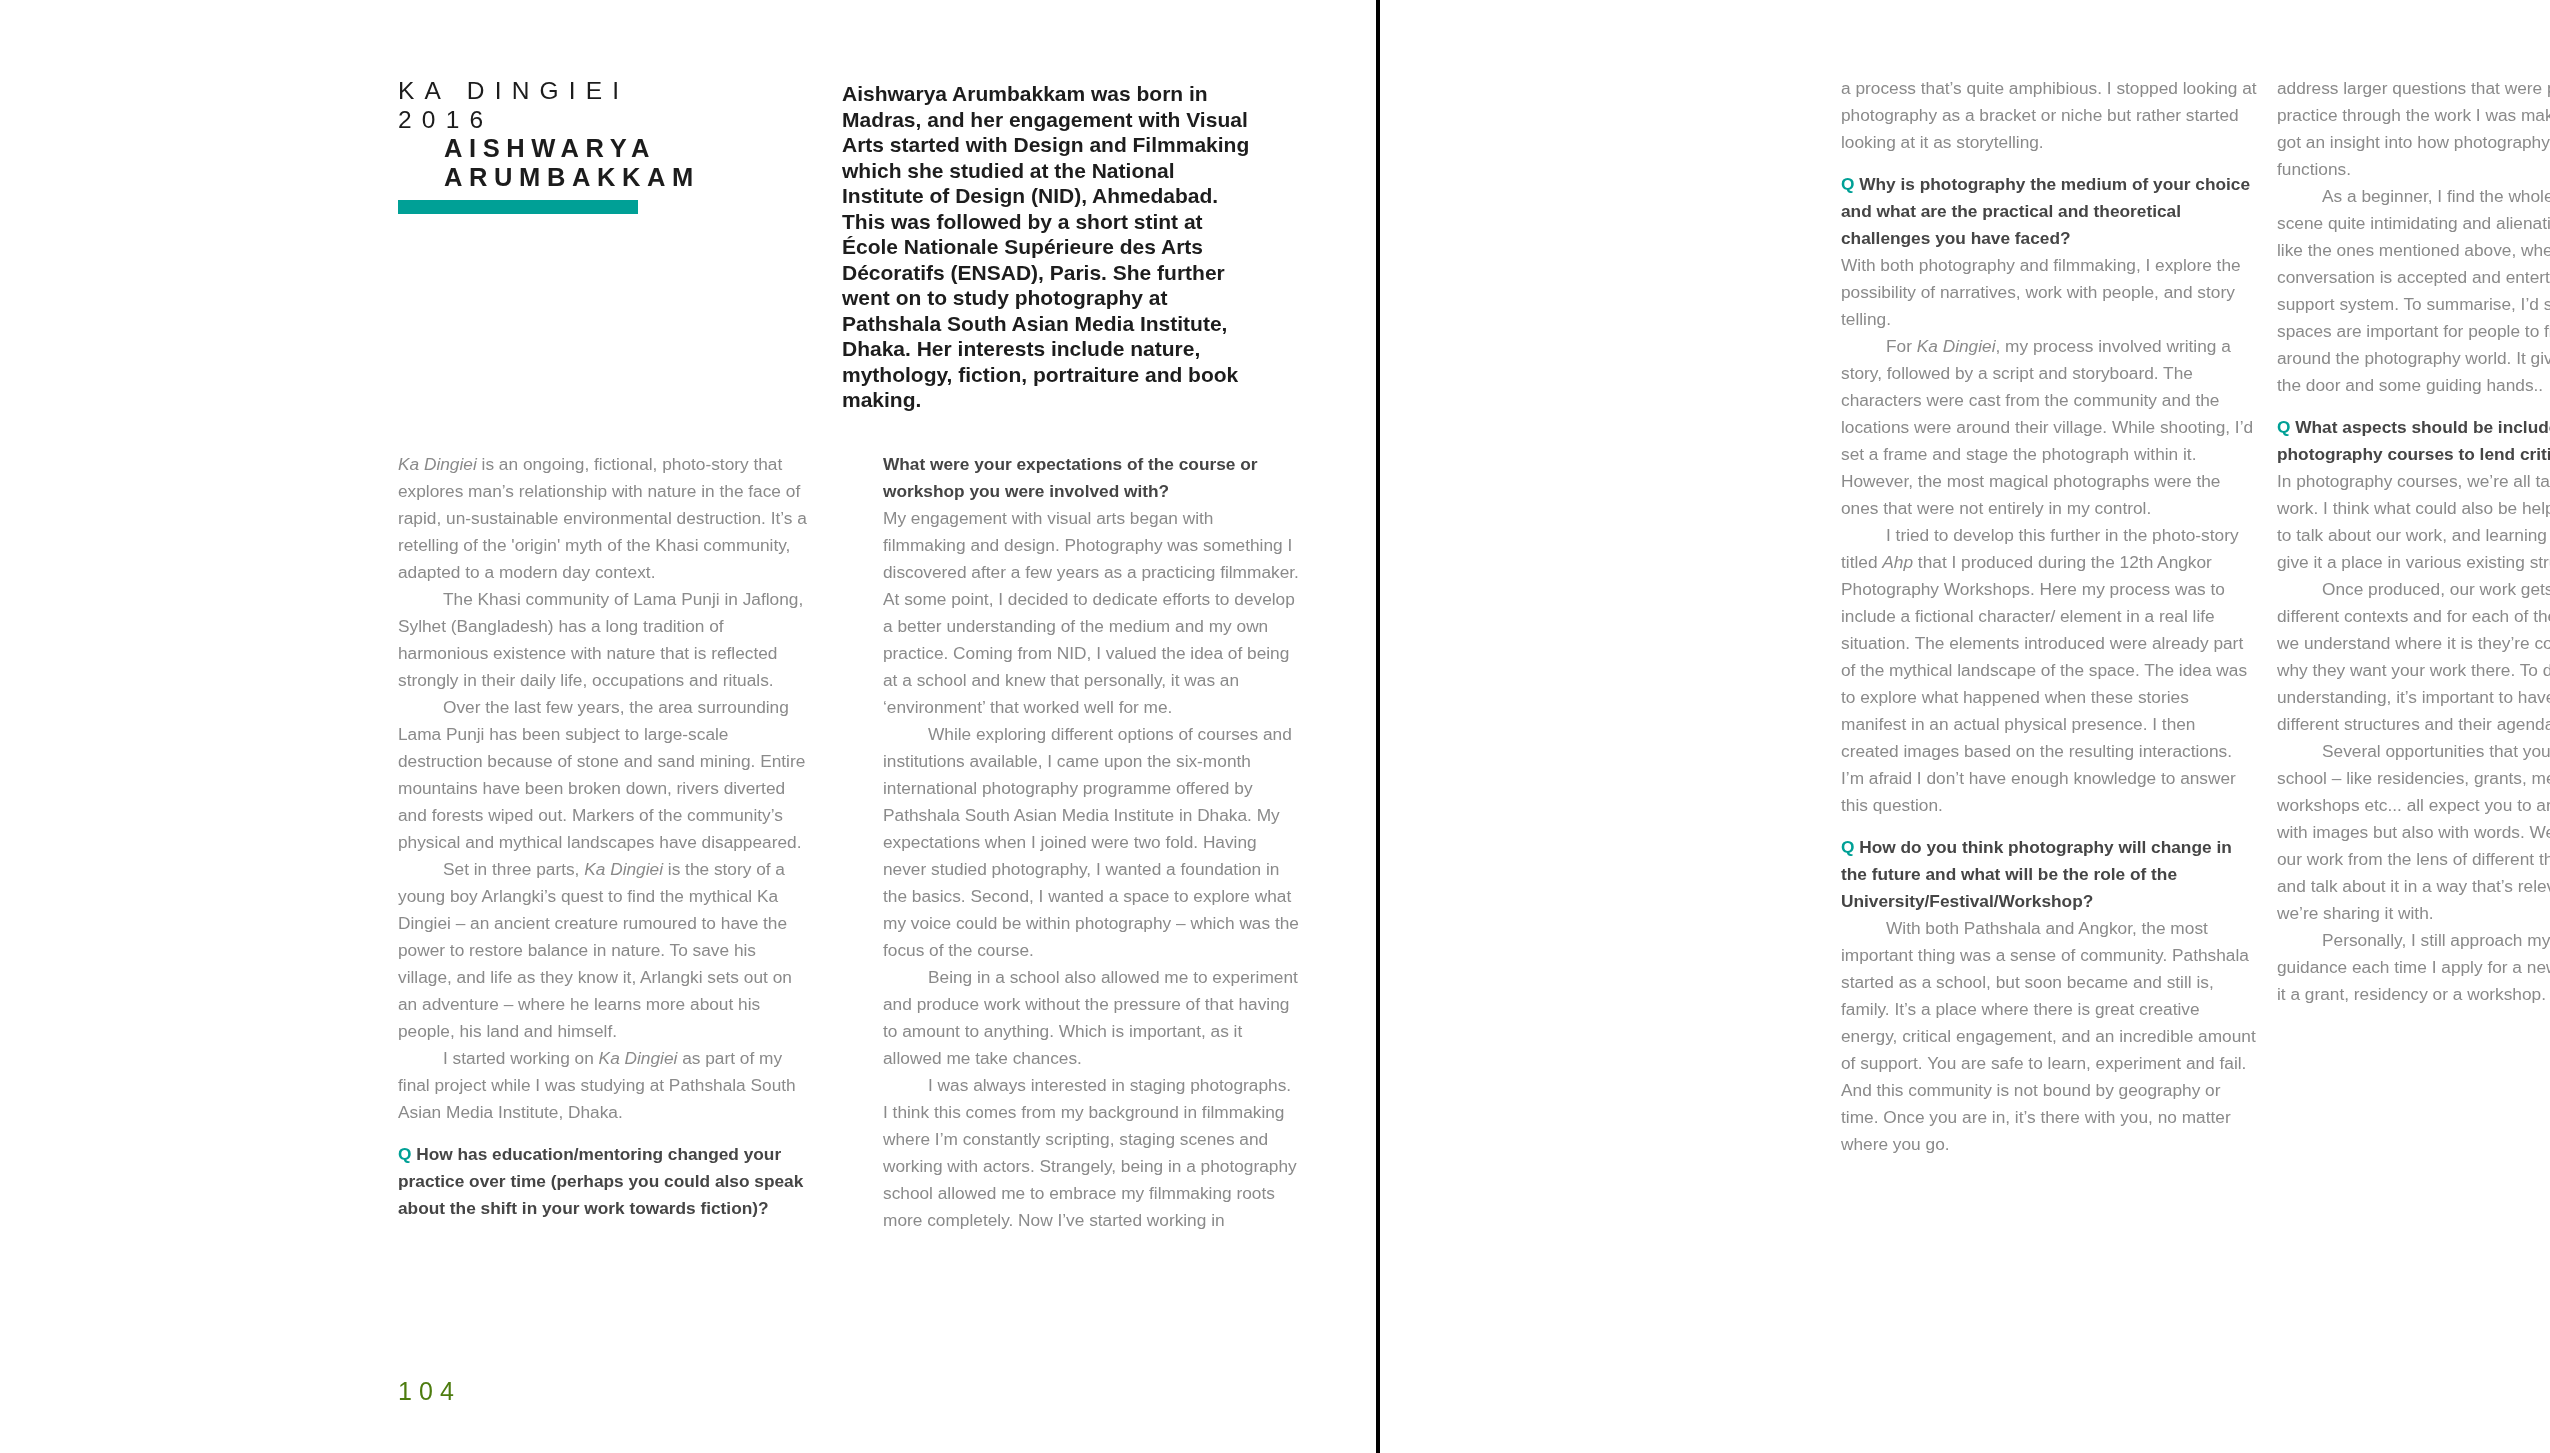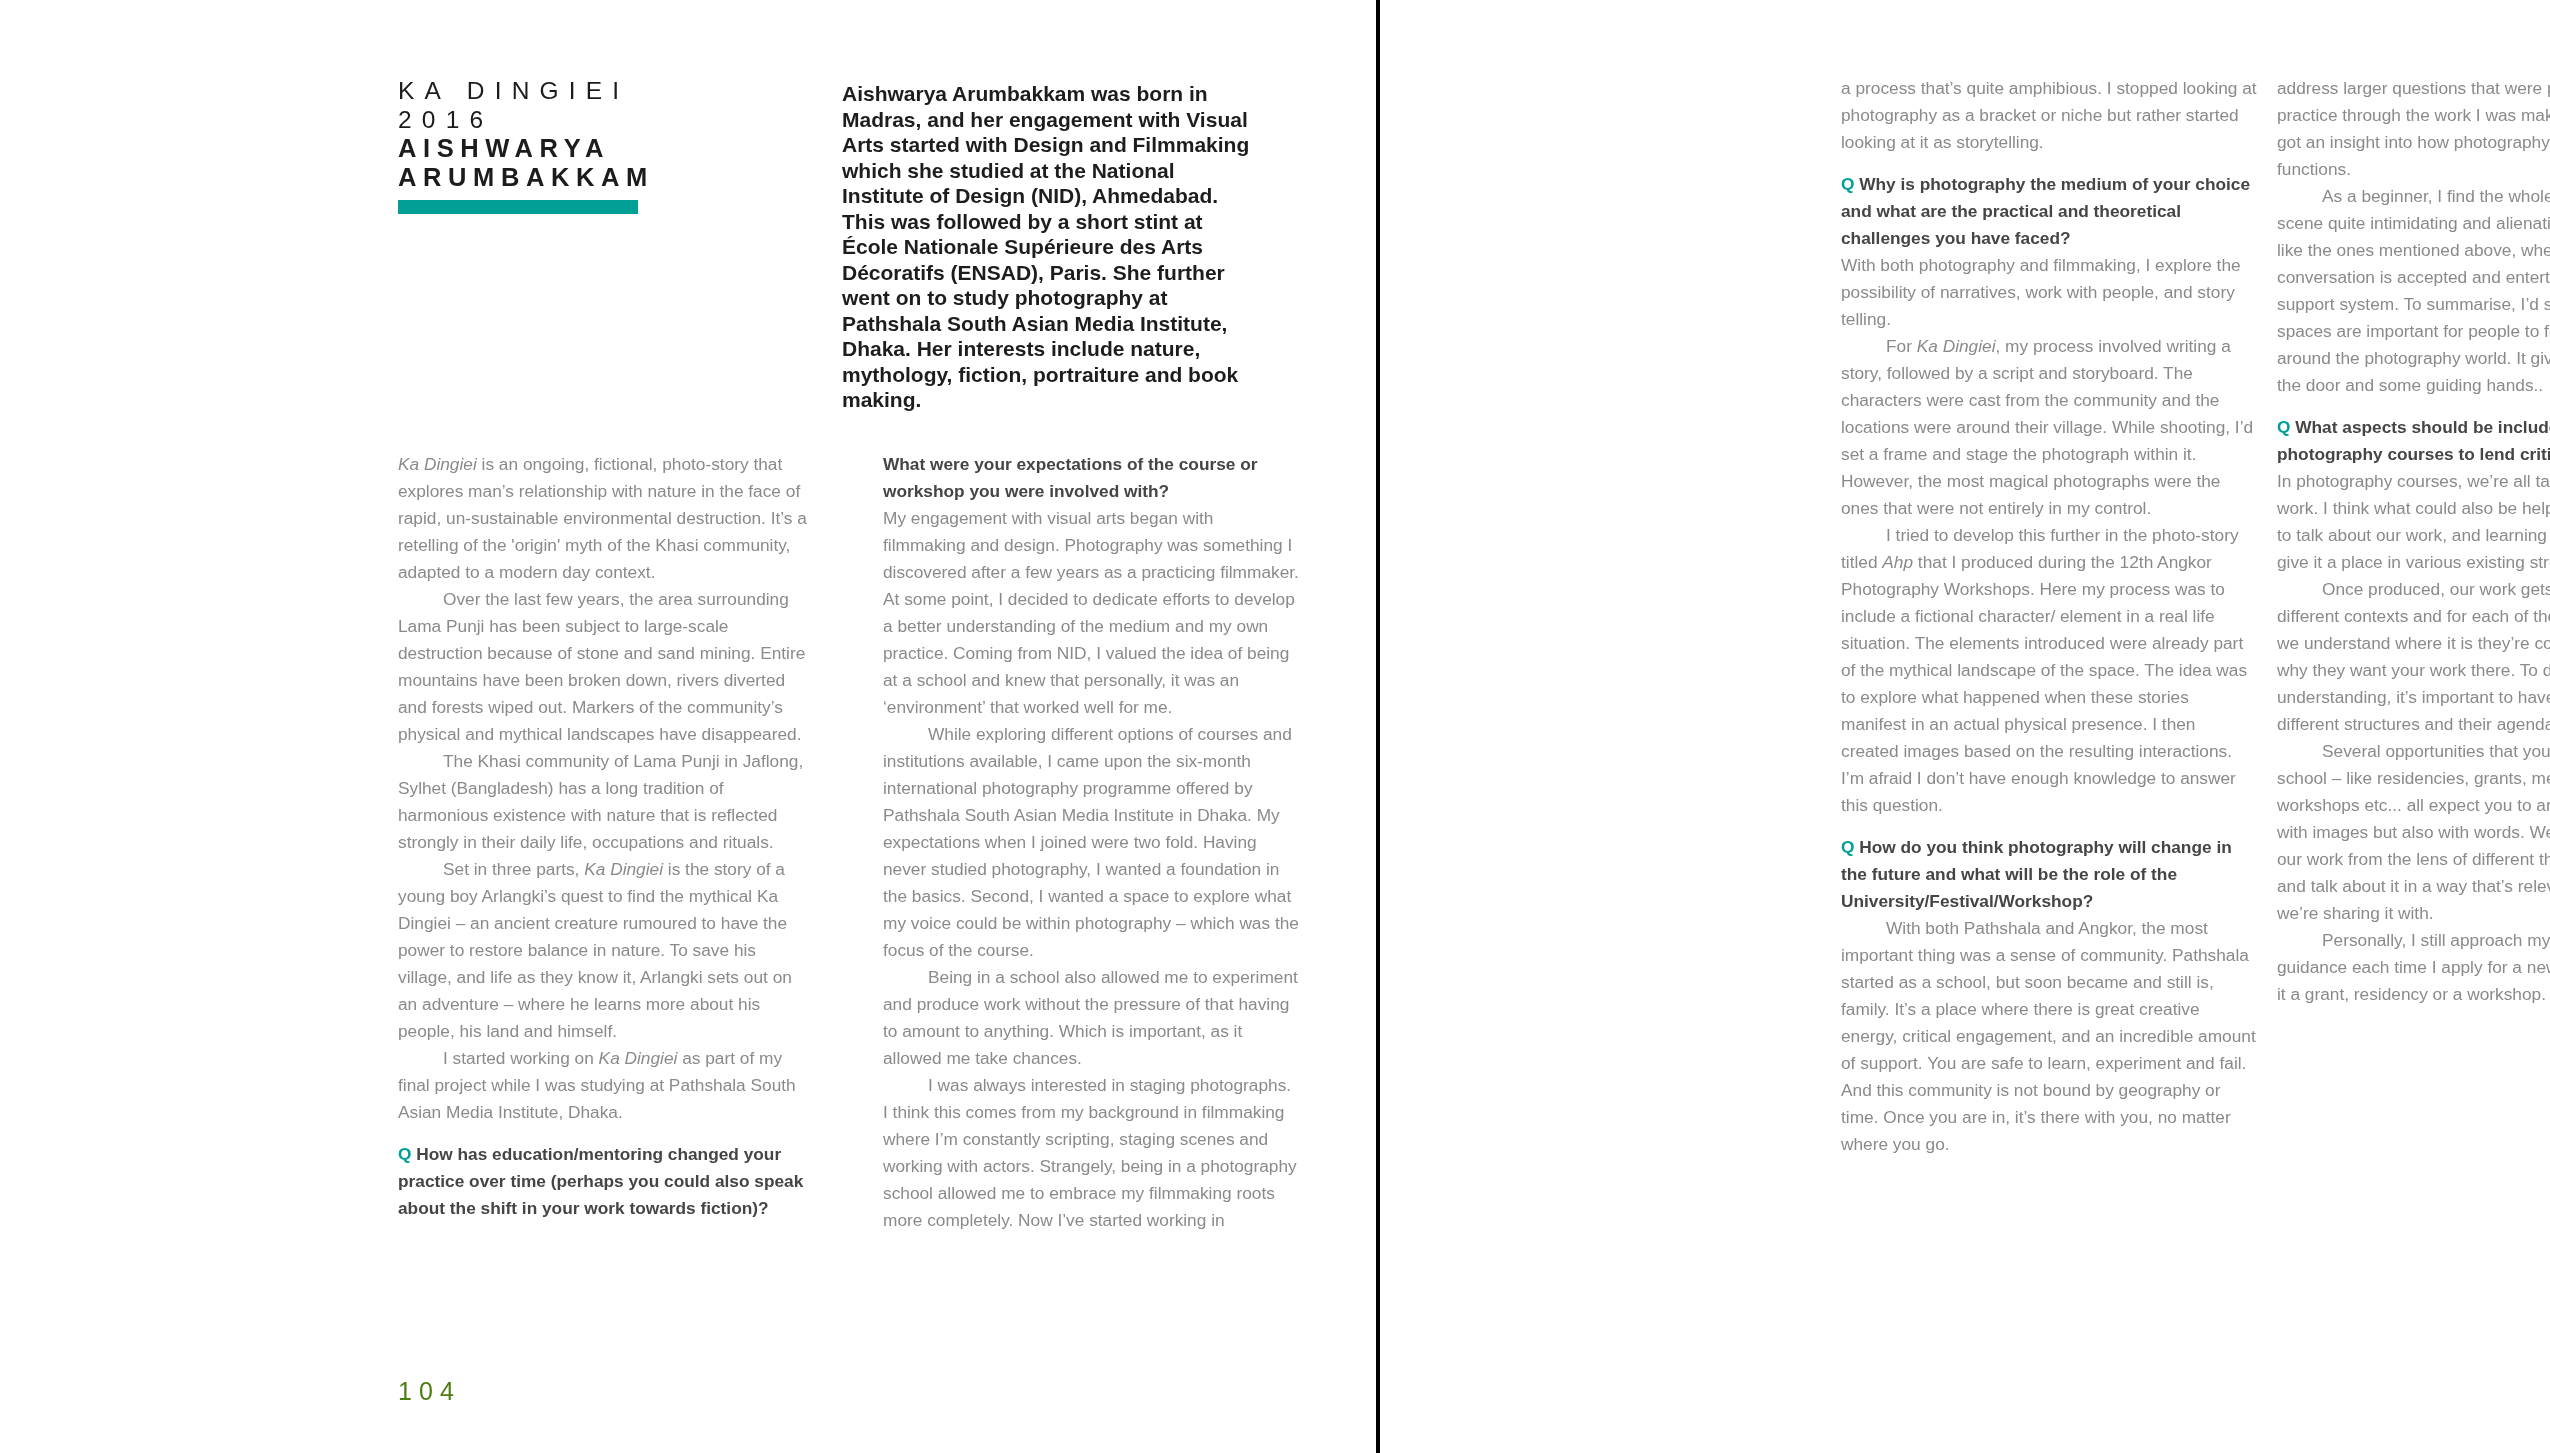--- a/index.html
+++ b/index.html
@@ -25,20 +25,21 @@
     line-height: 28.6px;
     letter-spacing: 10.2px;
     color: #1c1c1c;
     font-weight: 400;
     white-space: nowrap;
   }
   .title-line.bold {
     font-weight: 700;
     font-size: 25.5px;
     letter-spacing: 6.6px;
+    margin-left: 46px;
   }
   .teal-rule {
     margin-top: 8.2px;
     width: 240px;
     height: 14.3px;
     background: var(--accent);
   }
   
   .bio {
     position: absolute;
@@ -87,22 +88,22 @@
       <div class="title-line">2016</div>
       <div class="title-line bold">AISHWARYA</div>
       <div class="title-line bold">ARUMBAKKAM</div>
       <div class="teal-rule"></div>
     </div>
 
     <div class="bio">Aishwarya Arumbakkam was born in Madras, and her engagement with Visual Arts started with Design and Filmmaking which she studied at the National Institute of Design (NID), Ahmedabad. This was followed by a short stint at École Nationale Supérieure des Arts Décoratifs (ENSAD), Paris. She further went on to study photography at Pathshala South Asian Media Institute, Dhaka. Her interests include nature, mythology, fiction, portraiture and book making.</div>
 
     <div class="col col-l1">
         <p class="para"><i>Ka Dingiei</i> is an ongoing, fictional, photo-story that explores man’s relationship with nature in the face of rapid, un-sustainable environmental destruction. It’s a retelling of the 'origin' myth of the Khasi community, adapted to a modern day context.</p>
+        <p class="para indent">The Khasi community of Lama Punji in Jaflong, Sylhet (Bangladesh) has a long tradition of harmonious existence with nature that is reflected strongly in their daily life, occupations and rituals.</p>
         <p class="para indent">Over the last few years, the area surrounding Lama Punji has been subject to large-scale destruction because of stone and sand mining. Entire mountains have been broken down, rivers diverted and forests wiped out. Markers of the community’s physical and mythical landscapes have disappeared.</p>
-        <p class="para indent">The Khasi community of Lama Punji in Jaflong, Sylhet (Bangladesh) has a long tradition of harmonious existence with nature that is reflected strongly in their daily life, occupations and rituals.</p>
         <p class="para indent">Set in three parts, <i>Ka Dingiei</i> is the story of a young boy Arlangki’s quest to find the mythical Ka Dingiei – an ancient creature rumoured to have the power to restore balance in nature. To save his village, and life as they know it, Arlangki sets out on an adventure – where he learns more about his people, his land and himself.</p>
         <p class="para indent">I started working on <i>Ka Dingiei</i> as part of my final project while I was studying at Pathshala South Asian Media Institute, Dhaka.</p>
         <p class="para question gap"><span class="qmark">Q </span>How has education/mentoring changed your practice over time (perhaps you could also speak about the shift in your work towards fiction)?</p>
       </div>
     <div class="col col-l2">
         <p class="para question">What were your expectations of the course or workshop you were involved with?</p>
         <p class="para">My engagement with visual arts began with filmmaking and design. Photography was something I discovered after a few years as a practicing filmmaker. At some point, I decided to dedicate efforts to develop a better understanding of the medium and my own practice. Coming from NID, I valued the idea of being at a school and knew that personally, it was an ‘environment’ that worked well for me.</p>
         <p class="para indent">While exploring different options of courses and institutions available, I came upon the six-month international photography programme offered by Pathshala South Asian Media Institute in Dhaka. My expectations when I joined were two fold. Having never studied photography, I wanted a foundation in the basics. Second, I wanted a space to explore what my voice could be within photography – which was the focus of the course.</p>
         <p class="para indent">Being in a school also allowed me to experiment and produce work without the pressure of that having to amount to anything. Which is important, as it allowed me take chances.</p>
         <p class="para indent">I was always interested in staging photographs. I think this comes from my background in filmmaking where I’m constantly scripting, staging scenes and working with actors. Strangely, being in a photography school allowed me to embrace my filmmaking roots more completely. Now I’ve started working in</p>

